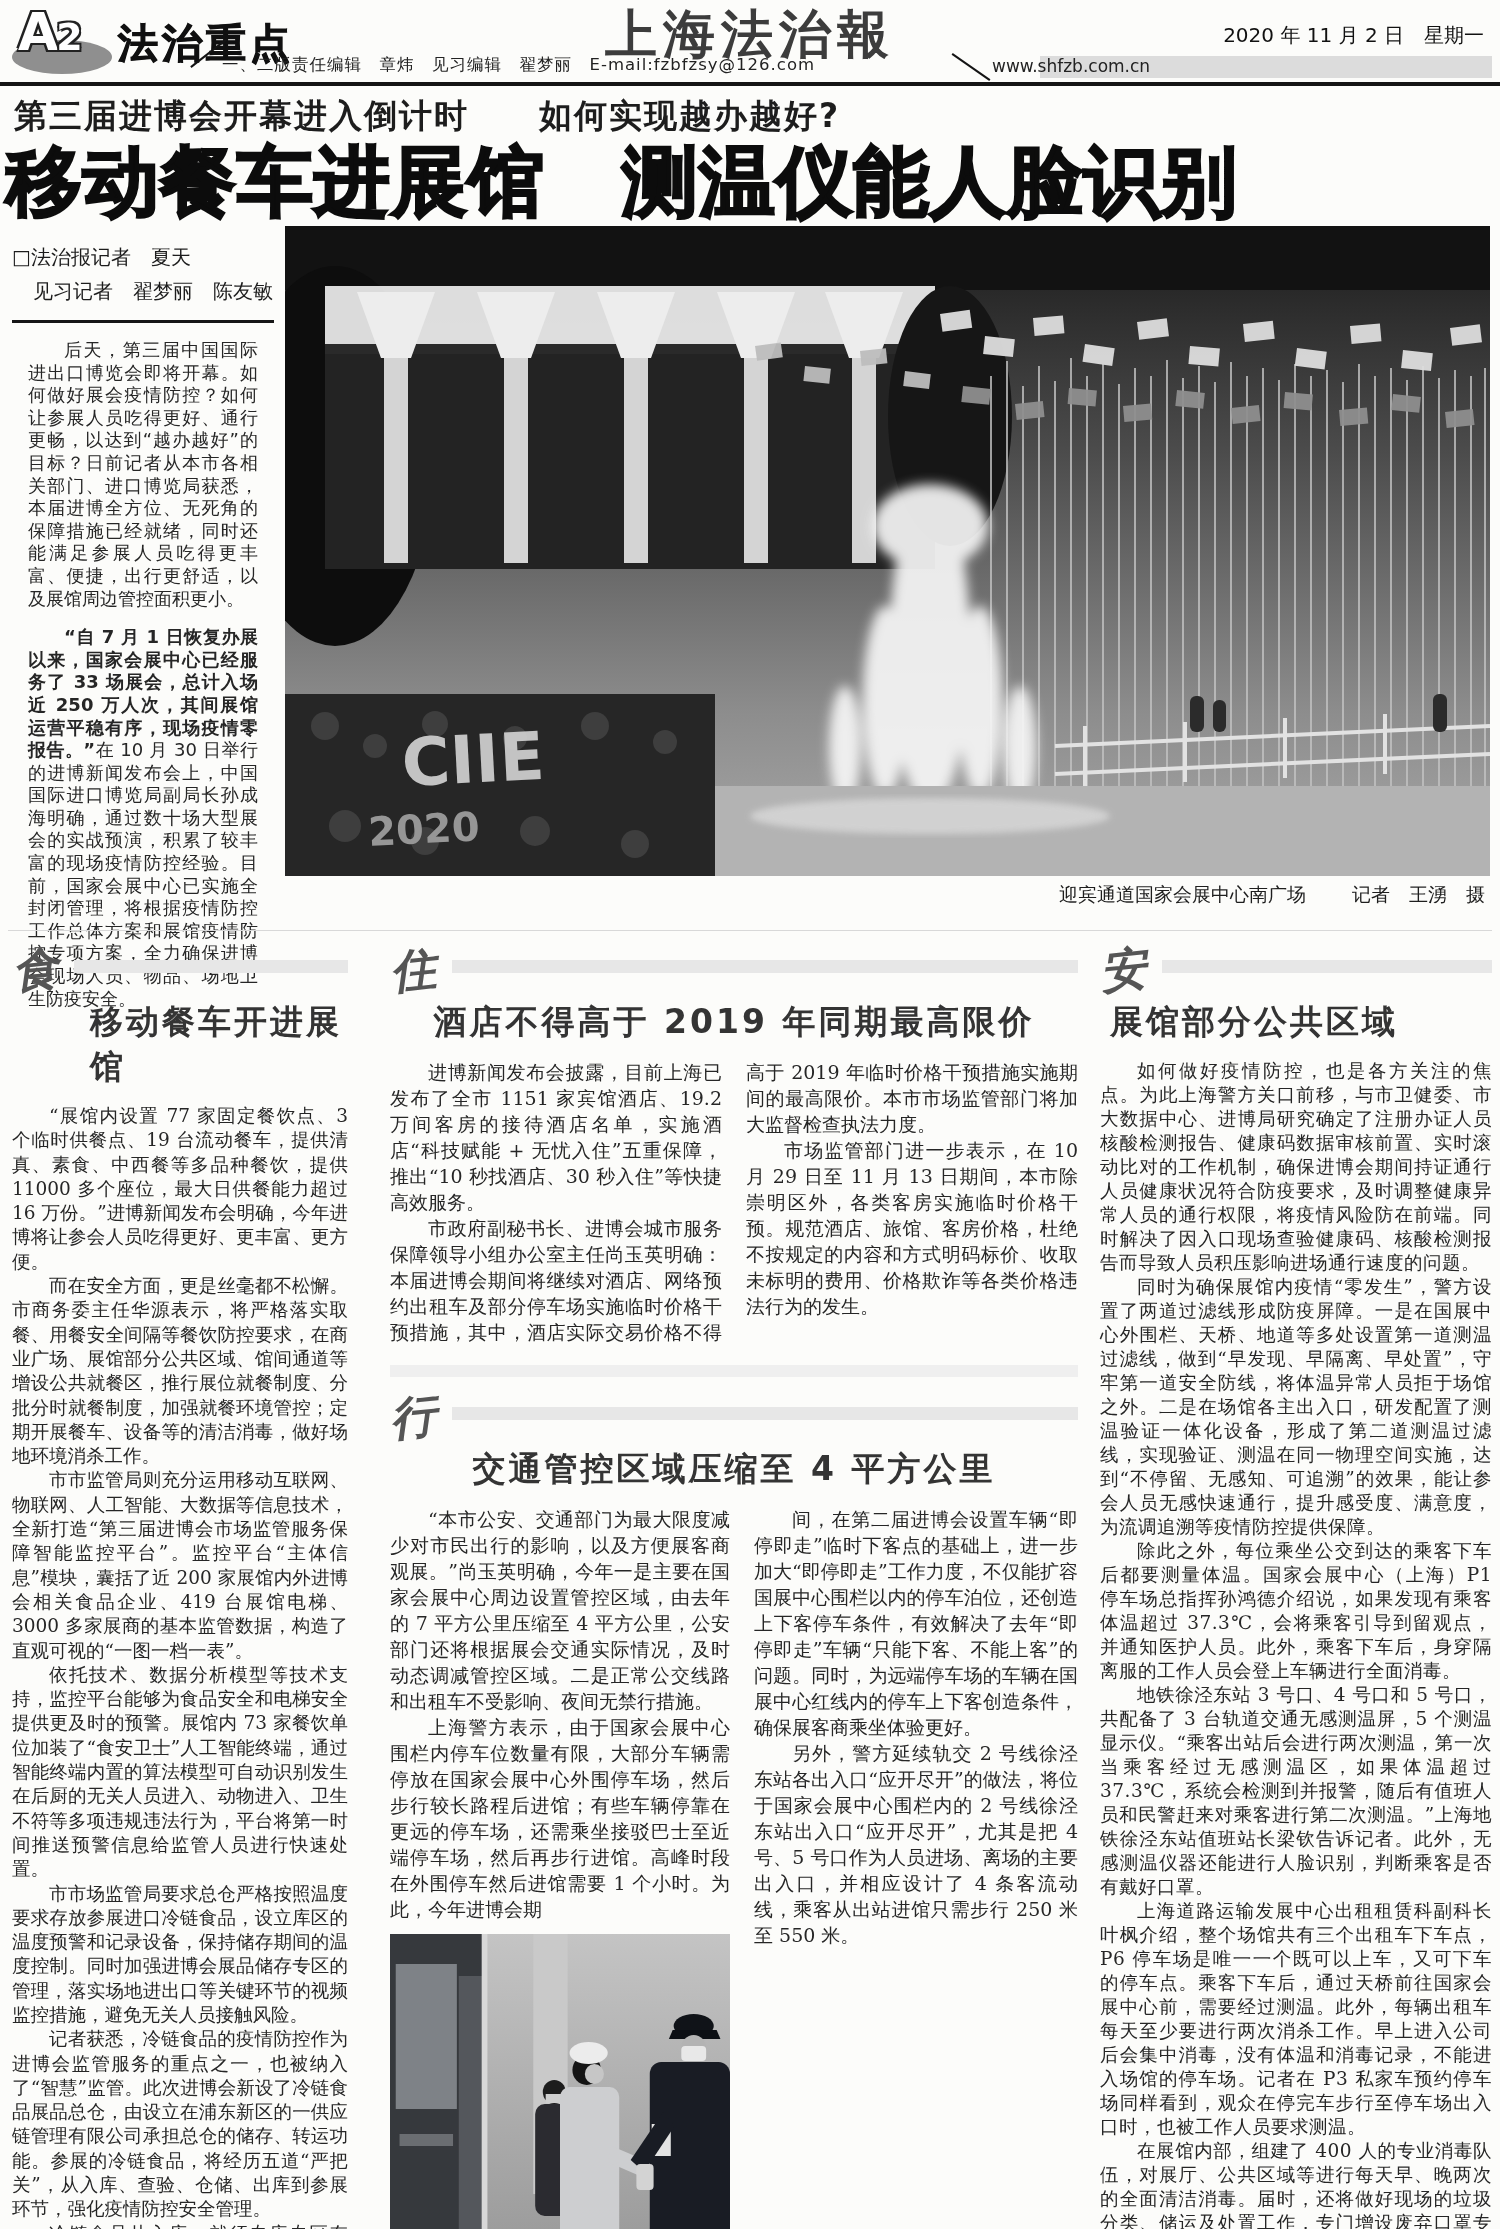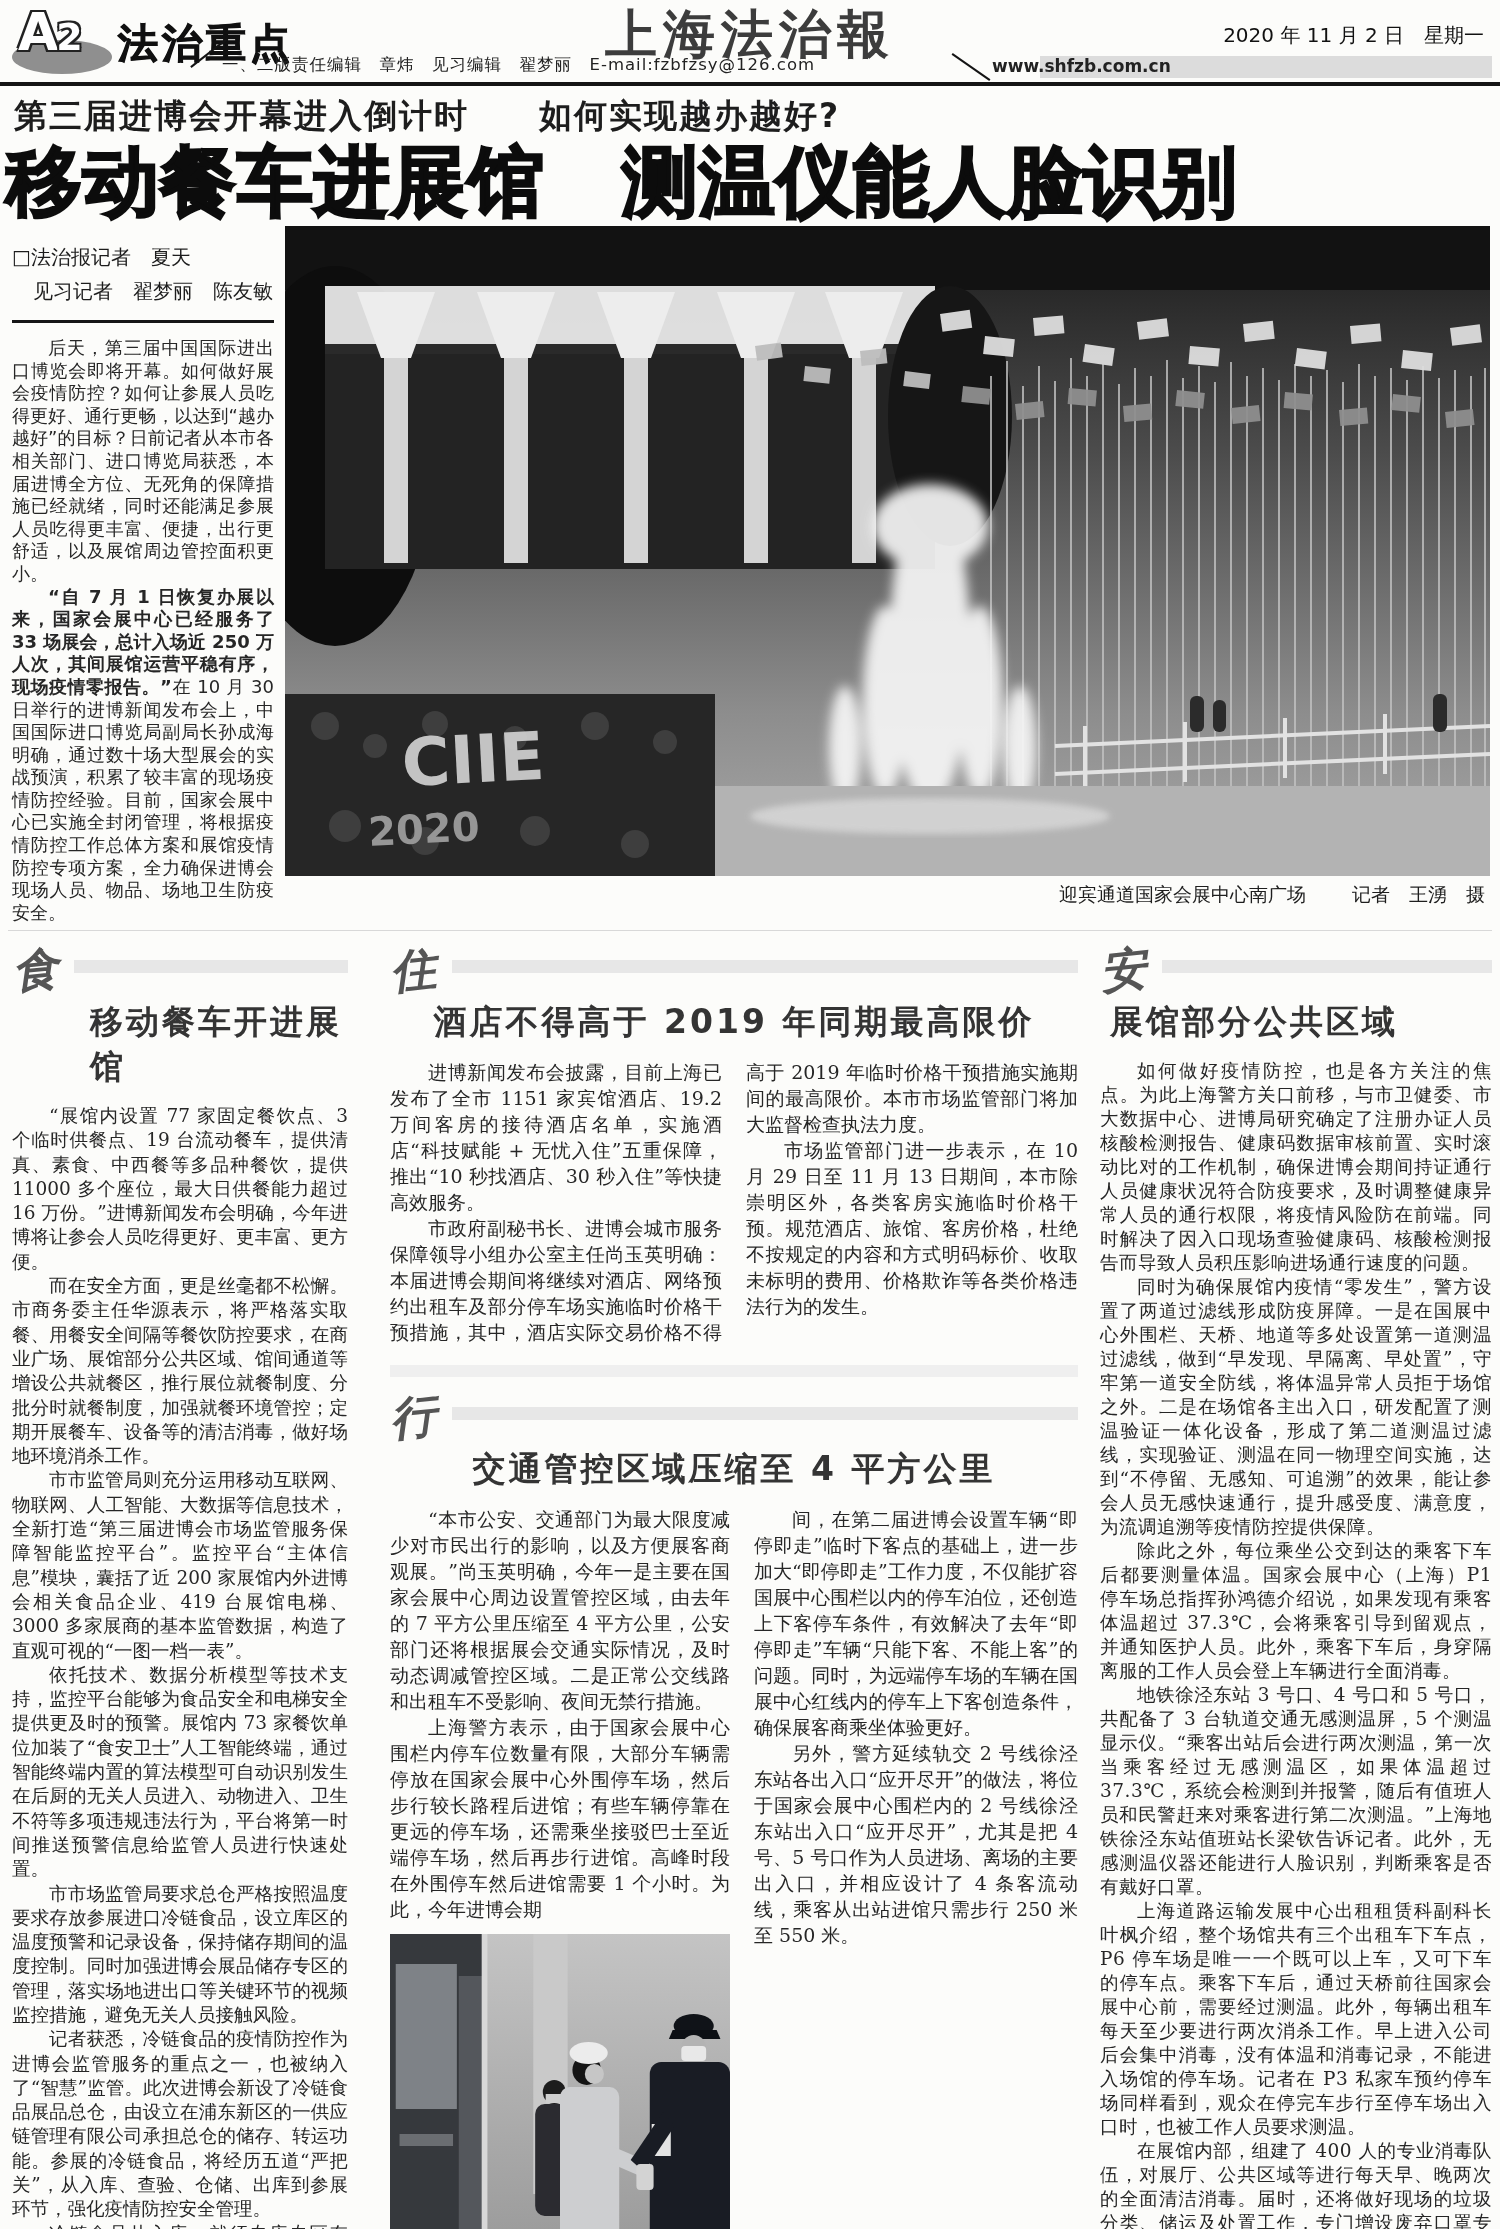--- a/index.html
+++ b/index.html
@@ -11,32 +11,32 @@
   .badge{position:absolute;left:18px;top:2px;font-size:52px;font-weight:900;color:#fff;letter-spacing:-2px;
          text-shadow:-2px -2px 0 #222,2px -2px 0 #222,-2px 2px 0 #222,2px 2px 0 #222;}
   .badge .b2{font-size:38px;}
   .sec-label{position:absolute;left:118px;top:16px;font-size:40px;font-weight:900;color:#101010;letter-spacing:4px;
              -webkit-text-stroke:1px #101010;}
   .masthead{position:absolute;left:50%;top:0px;transform:translateX(-50%);font-family:"DejaVu Serif",serif;
             font-weight:bold;font-size:52px;color:#3c3c3c;letter-spacing:6px;white-space:nowrap;}
   .issue-date{position:absolute;right:16px;top:22px;font-size:20px;color:#111;}
   .date-bar{position:absolute;right:8px;top:56px;width:452px;height:22px;background:#dcdcdc;}
   .ed-line{position:absolute;left:222px;top:54px;font-size:16.5px;color:#222;letter-spacing:1px;}
-  .website{position:absolute;left:992px;top:56px;font-size:17px;font-weight:bold;color:#222;}
+  .website{position:absolute;left:992px;top:56px;font-size:17px;font-weight:normal;color:#222;}
   .diag{position:absolute;left:186px;top:52px;width:46px;height:2px;background:#141414;transform:rotate(-38deg);}
   .diag2{position:absolute;left:948px;top:66px;width:46px;height:2px;background:#141414;transform:rotate(35deg);}
   
   .kicker{position:absolute;left:14px;top:94px;font-size:33px;font-weight:bold;color:#1d1d1d;letter-spacing:2px;white-space:pre;}
   .headline{position:absolute;left:6px;top:132px;width:1488px;font-size:76px;font-weight:900;color:#0c0c0c;
             letter-spacing:1px;white-space:nowrap;-webkit-text-stroke:2.5px #0c0c0c;}
   
   .lede{position:absolute;left:12px;top:240px;width:262px;}
   .byline{font-size:20px;color:#1c1c1c;line-height:1.7;border-bottom:3px solid #161616;padding-bottom:12px;margin-bottom:14px;}
   .byline .ind{padding-left:1.05em;}
-  .lede-body p{margin:0;font-size:18px;line-height:22.6px;text-indent:2em;text-align:justify;color:#262626;}
+  .lede-body p{margin:16px;font-size:18px;line-height:22.6px;text-indent:2em;text-align:justify;color:#262626;}
   
   .main-photo{position:absolute;left:285px;top:226px;width:1205px;height:650px;}
   .cap-row{position:absolute;left:285px;top:882px;width:1200px;text-align:right;font-size:19px;color:#1e1e1e;}
   .cap-row .credit{margin-left:46px;}
   .sec-rule{position:absolute;left:8px;top:930px;width:1484px;border-top:1px solid #d8d8d8;}
   
   .glyphrow{display:flex;align-items:center;height:52px;}
   .glyph{font-family:"DejaVu Serif",serif;font-style:italic;font-size:46px;font-weight:bold;color:#555;
          transform:rotate(-6deg);line-height:1;}
   .gbar{flex:1;height:13px;background:#e7e7e7;margin-left:16px;margin-top:-8px;}

